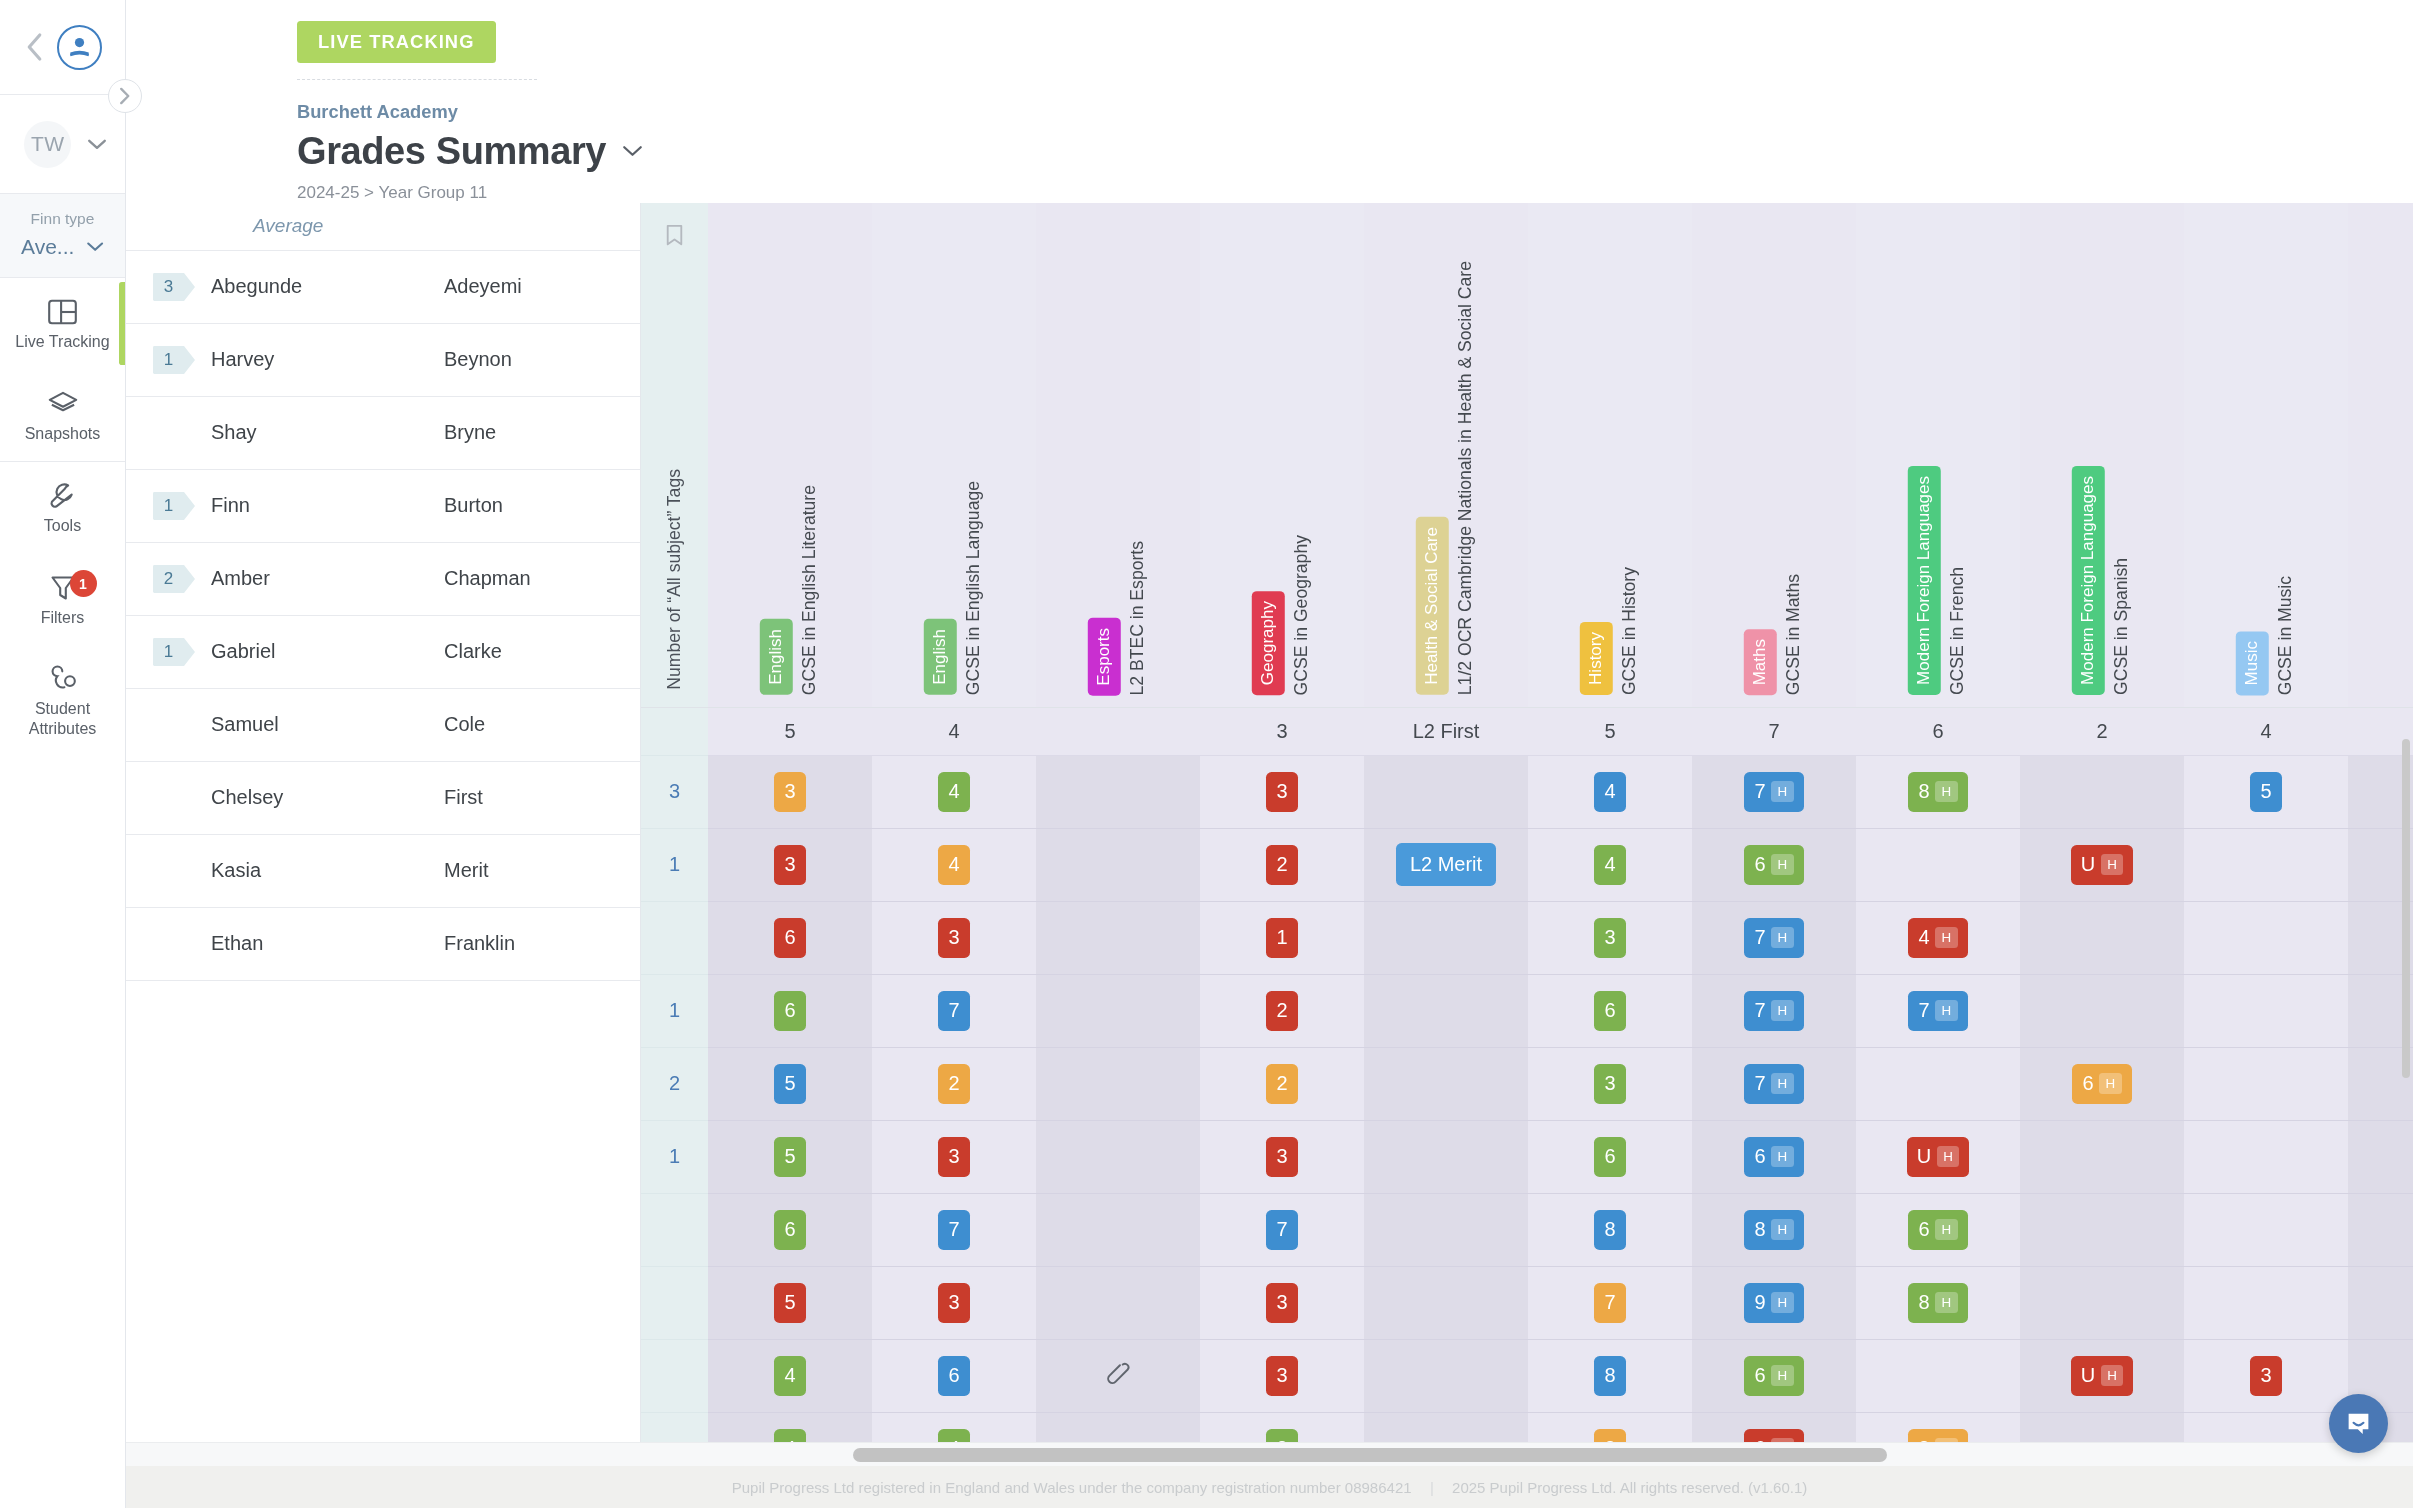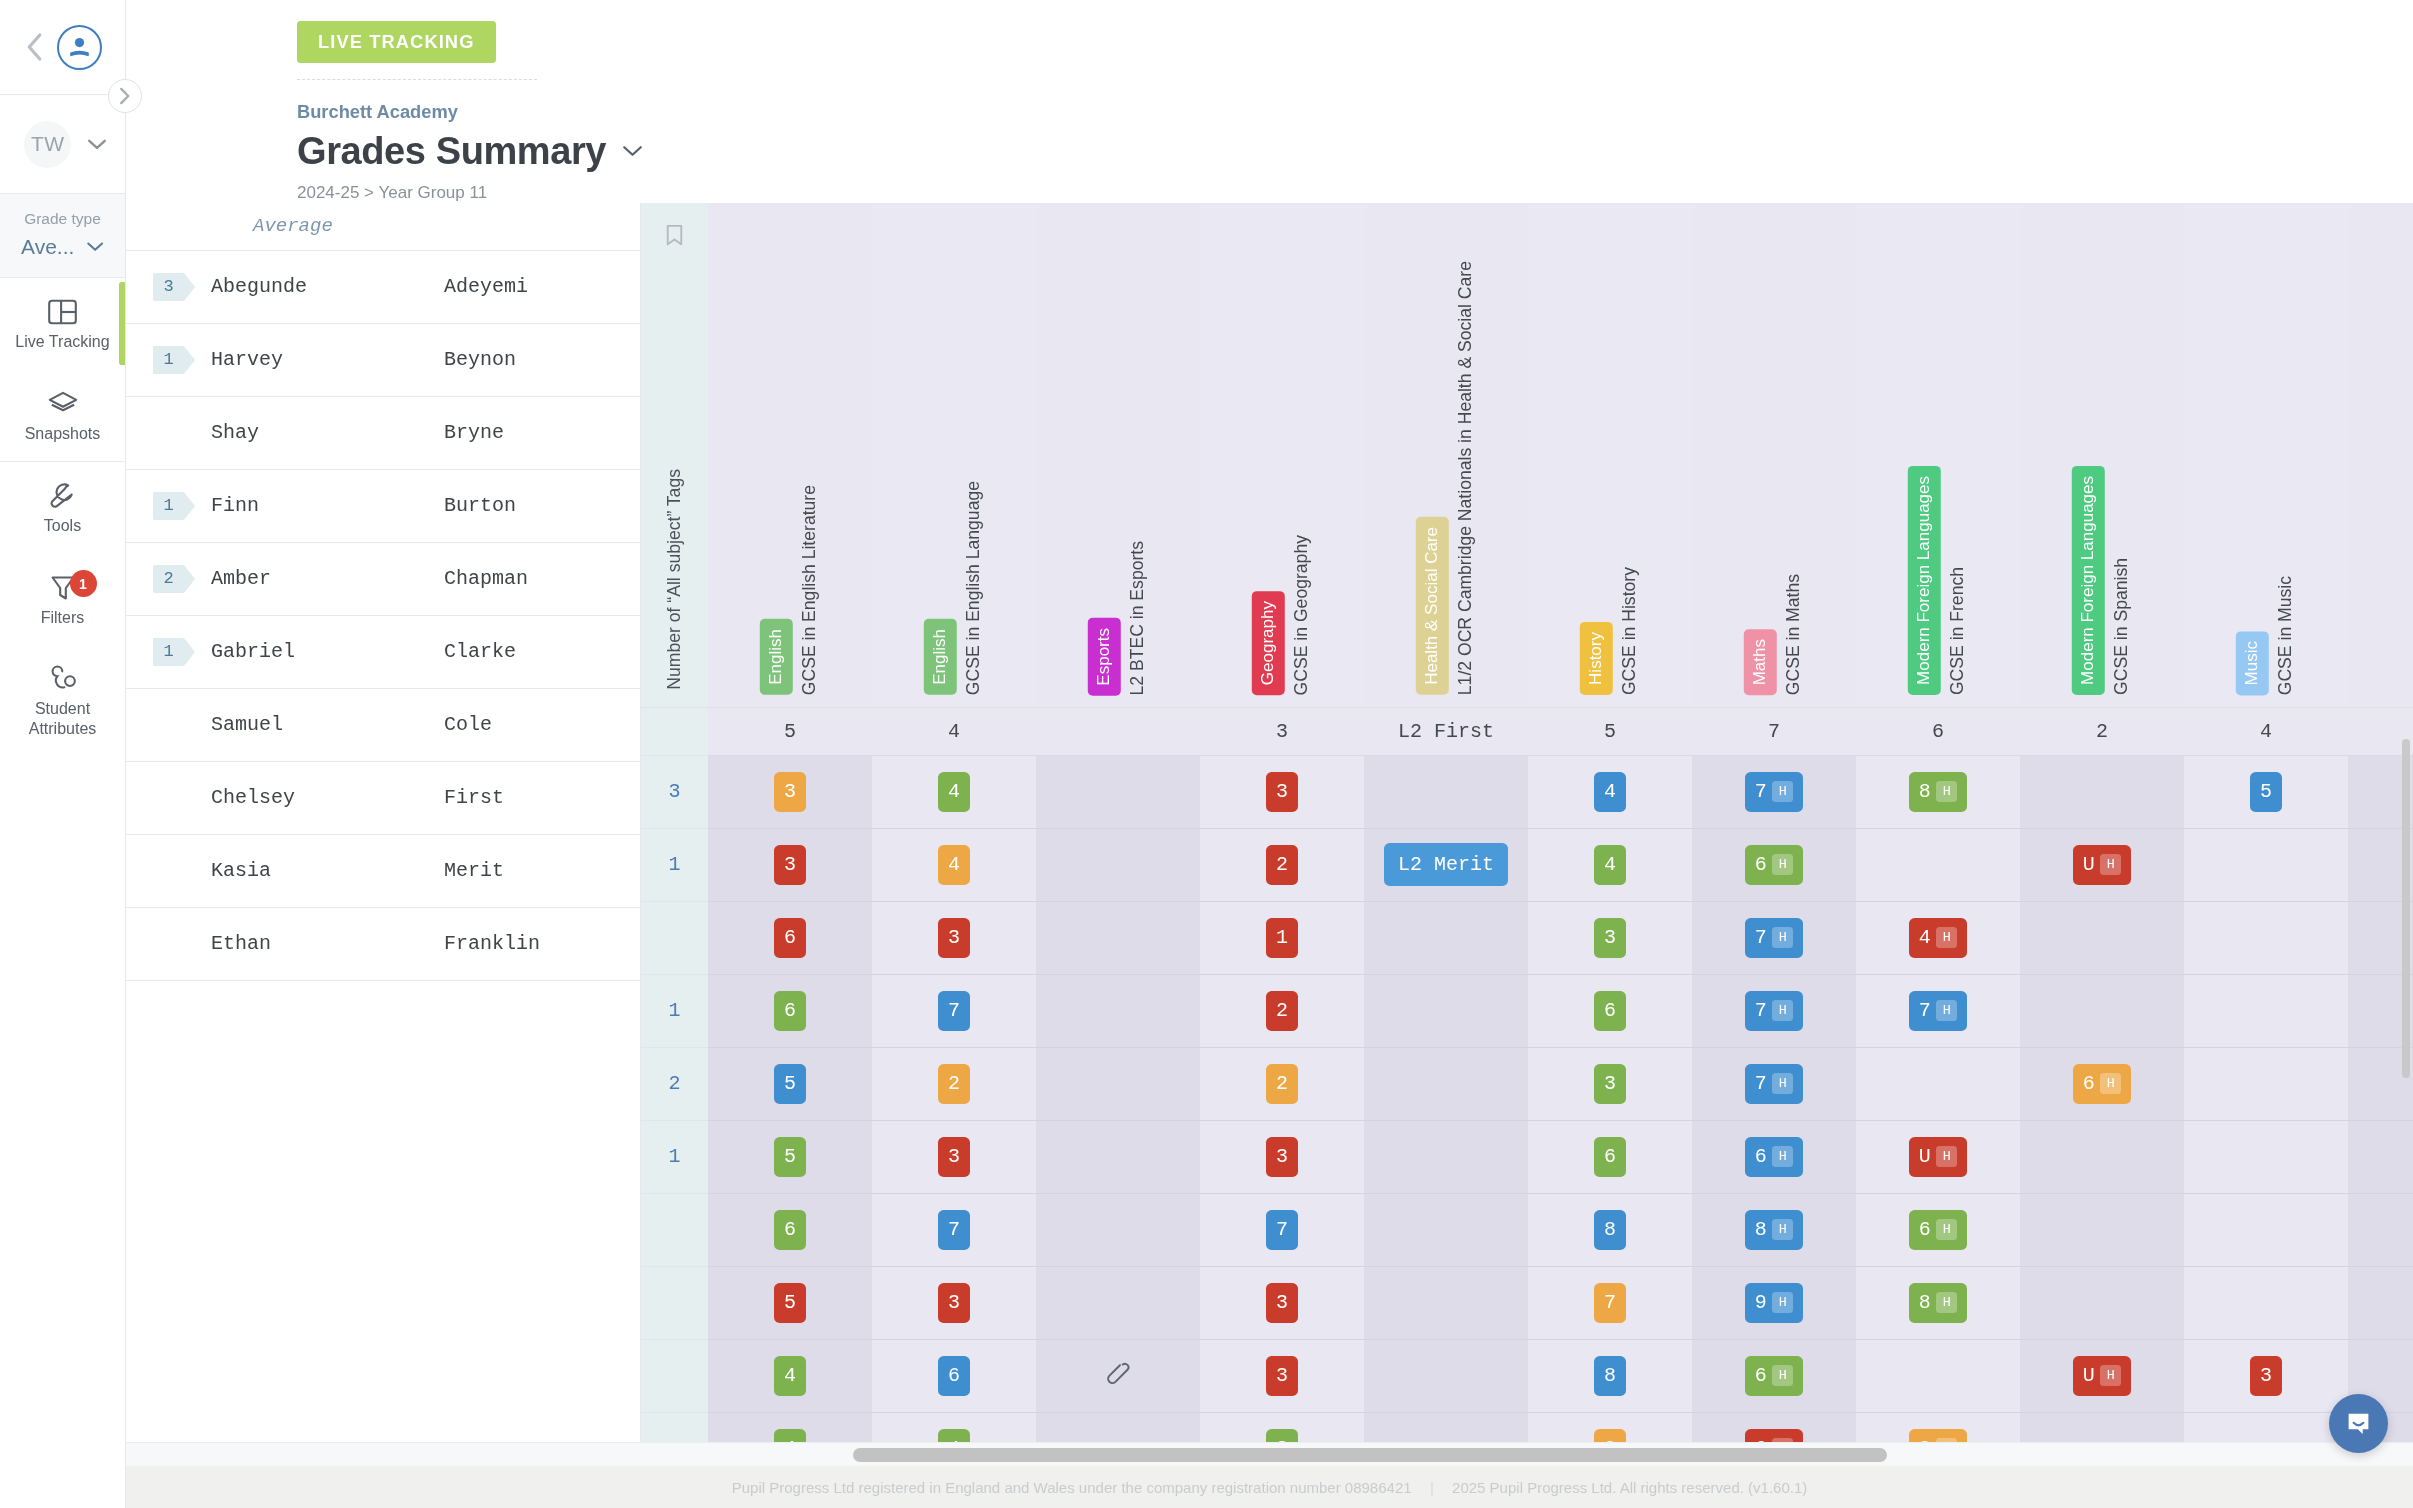--- a/index.html
+++ b/index.html
@@ -127,21 +127,21 @@
     color: #fff; font-size: 17px; padding: 10px 6.4px; border-radius: 5px;
     white-space: nowrap;
   }
   .qual-name {
     writing-mode: vertical-rl; transform: rotate(180deg);
     font-size: 17.6px; color: #44494f; white-space: nowrap;
   }
 
   
   .rowset { position: relative; }
-  .row { display: flex; align-items: center; border-bottom: 0.7px solid #e8eaee; font-family: Liberation Mono, monospace; }
+  .row { display: flex; align-items: center; border-bottom: 0.7px solid #e8eaee; }
   .row.avg-row { height: 48px; }
   .frozen .row { height: 73px; padding-left: 0; }
   .frozen .row.avg-row { height: 48px; }
   .tags-col .row, .scroll-cols .row { height: 73px; }
   .tags-col .row.avg-row, .scroll-cols .row.avg-row { height: 48px; }
 
   .avg-label { width: 85px; }
   .avg-text { font-size: 19px; color: #7d97ad; font-style: italic; padding-left: 42px; }
 
   .tagflag-cell { width: 85px; display: flex; justify-content: center; align-items: center; }
@@ -233,21 +233,21 @@
     </div>
 
     <div class="rail-user">
       <div class="tw-circle">TW</div>
       <svg width="20" height="12.7" viewBox="0 0 28 18">
           <path d="M3 4 L14 14 L25 4" fill="none" stroke="#8b9198" stroke-width="3.4" stroke-linecap="round" stroke-linejoin="round"></path>
         </svg>
     </div>
 
     <div class="gradetype">
-      <div class="gt-label">Grade type</div>
+      <div class="gt-label">Finn type</div>
       <div class="gt-value-row">
         <span class="gt-value">Ave...</span>
         <svg width="18.3" height="11.3" viewBox="0 0 28 18">
             <path d="M3 4 L14 14 L25 4" fill="none" stroke="#5b7c99" stroke-width="3.4" stroke-linecap="round" stroke-linejoin="round"></path>
           </svg>
       </div>
     </div>
 
     <div class="nav">
       <div class="nav-item sel">

